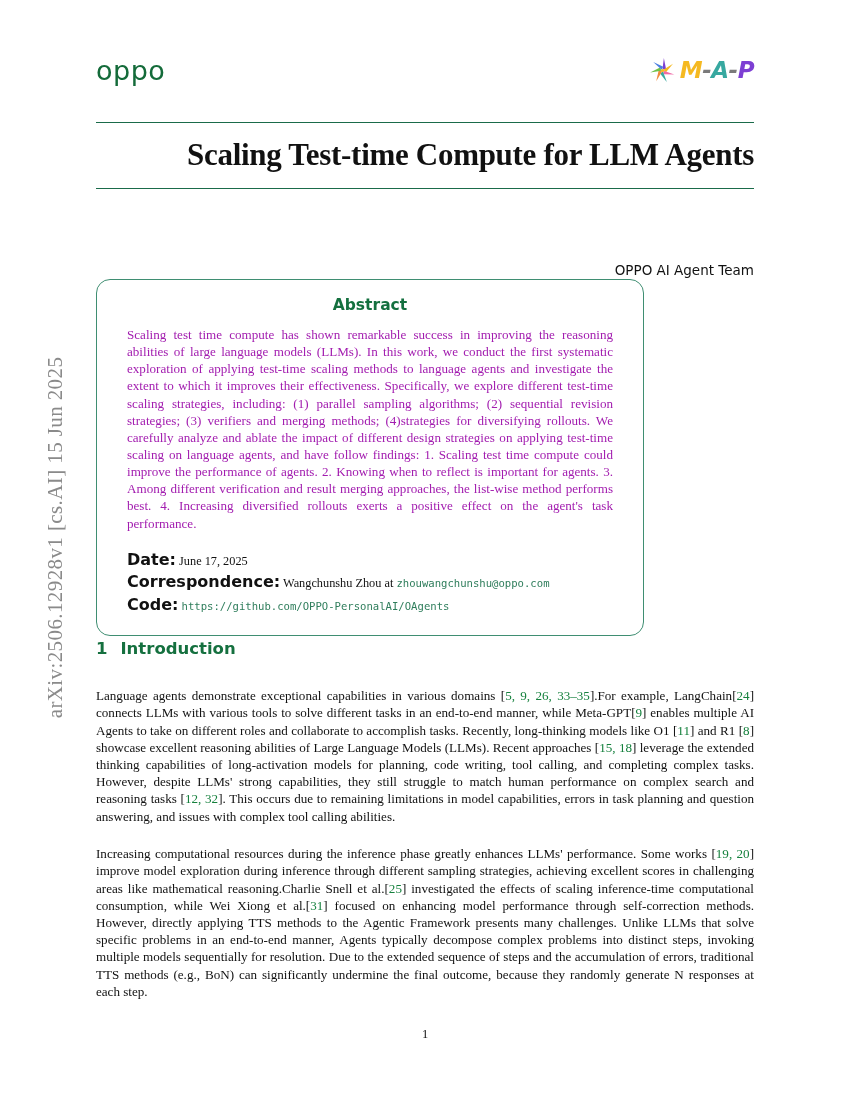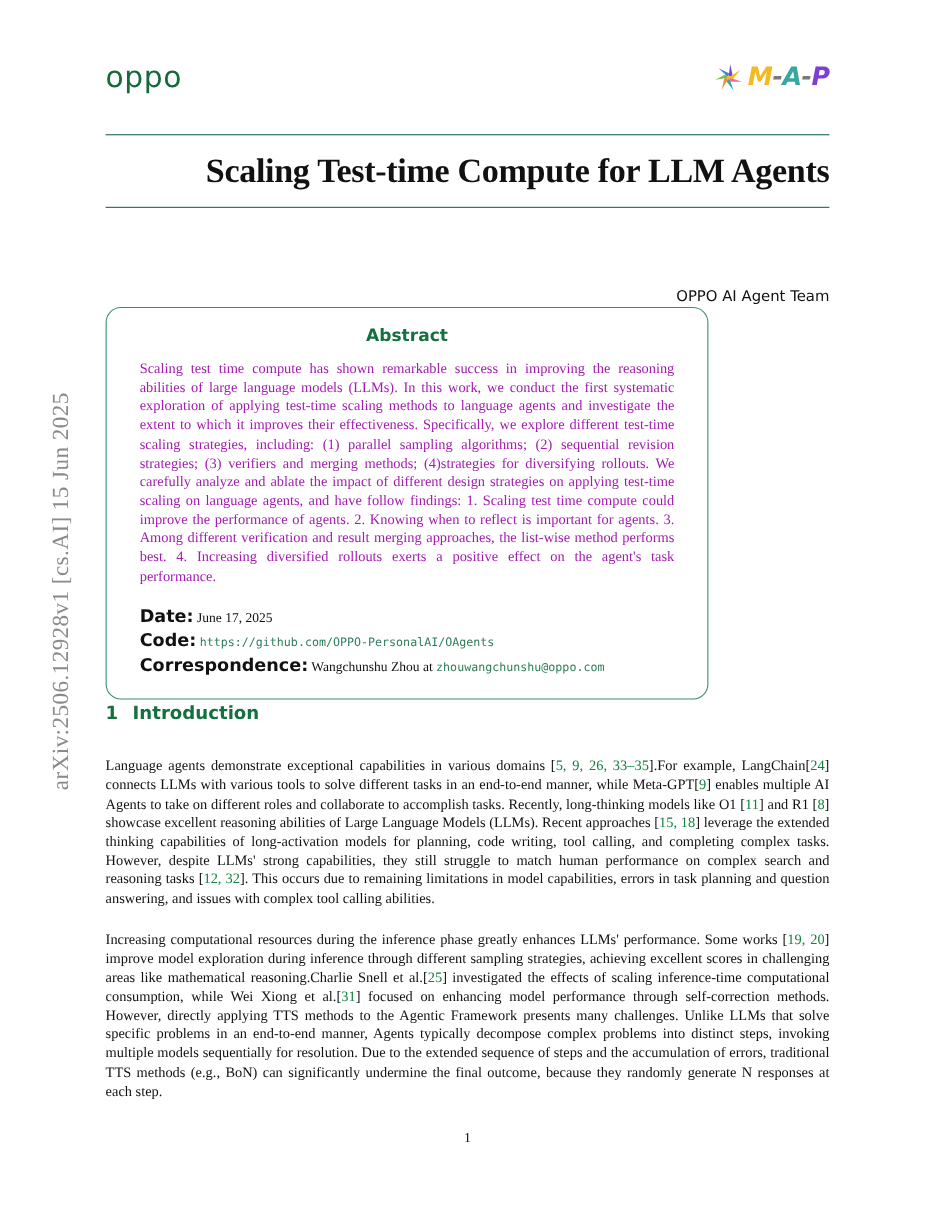--- a/index.html
+++ b/index.html
@@ -254,28 +254,28 @@
   <div class="abstract-box">
     <div class="abstract-title">Abstract</div>
     <div class="abstract-body">Scaling test time compute has shown remarkable success in improving the reasoning abilities of large language models (LLMs). In this work, we conduct the first systematic exploration of applying test-time scaling methods to language agents and investigate the extent to which it improves their effectiveness. Specifically, we explore different test-time scaling strategies, including: (1) parallel sampling algorithms; (2) sequential revision strategies; (3) verifiers and merging methods; (4)strategies for diversifying rollouts. We carefully analyze and ablate the impact of different design strategies on applying test-time scaling on language agents, and have follow findings: 1. Scaling test time compute could improve the performance of agents. 2. Knowing when to reflect is important for agents. 3. Among different verification and result merging approaches, the list-wise method performs best. 4. Increasing diversified rollouts exerts a positive effect on the agent's task performance.</div>
 
     <div class="meta-block">
       <div>
         <span class="meta-label">Date:</span>
         <span>June 17, 2025</span>
       </div>
       <div>
-        <span class="meta-label">Code:</span>
-        <span class="mono-link">https://github.com/OPPO-PersonalAI/OAgents</span>
-      </div>
-      <div>
         <span class="meta-label">Correspondence:</span>
         <span>Wangchunshu Zhou at</span>
         <span class="mono-link">zhouwangchunshu@oppo.com</span>
       </div>
+      <div>
+        <span class="meta-label">Code:</span>
+        <span class="mono-link">https://github.com/OPPO-PersonalAI/OAgents</span>
+      </div>
     </div>
   </div>
 
   <div class="section-heading">
     <span class="sec-num">1</span><span>Introduction</span>
   </div>
 
   <p class="body-text para-1"><span>Language agents demonstrate exceptional capabilities in various domains [</span><span class="cite">5, 9, 26, 33–35</span><span>].For example, LangChain[</span><span class="cite">24</span><span>] connects LLMs with various tools to solve different tasks in an end-to-end manner, while Meta-GPT[</span><span class="cite">9</span><span>] enables multiple AI Agents to take on different roles and collaborate to accomplish tasks. Recently, long-thinking models like O1 [</span><span class="cite">11</span><span>] and R1 [</span><span class="cite">8</span><span>] showcase excellent reasoning abilities of Large Language Models (LLMs). Recent approaches [</span><span class="cite">15, 18</span><span>] leverage the extended thinking capabilities of long-activation models for planning, code writing, tool calling, and completing complex tasks. However, despite LLMs' strong capabilities, they still struggle to match human performance on complex search and reasoning tasks [</span><span class="cite">12, 32</span><span>]. This occurs due to remaining limitations in model capabilities, errors in task planning and question answering, and issues with complex tool calling abilities.</span></p>
 
   <p class="body-text para-2"><span>Increasing computational resources during the inference phase greatly enhances LLMs' performance. Some works [</span><span class="cite">19, 20</span><span>] improve model exploration during inference through different sampling strategies, achieving excellent scores in challenging areas like mathematical reasoning.Charlie Snell et al.[</span><span class="cite">25</span><span>] investigated the effects of scaling inference-time computational consumption, while Wei Xiong et al.[</span><span class="cite">31</span><span>] focused on enhancing model performance through self-correction methods. However, directly applying TTS methods to the Agentic Framework presents many challenges. Unlike LLMs that solve specific problems in an end-to-end manner, Agents typically decompose complex problems into distinct steps, invoking multiple models sequentially for resolution. Due to the extended sequence of steps and the accumulation of errors, traditional TTS methods (e.g., BoN) can significantly undermine the final outcome, because they randomly generate N responses at each step.</span></p>

